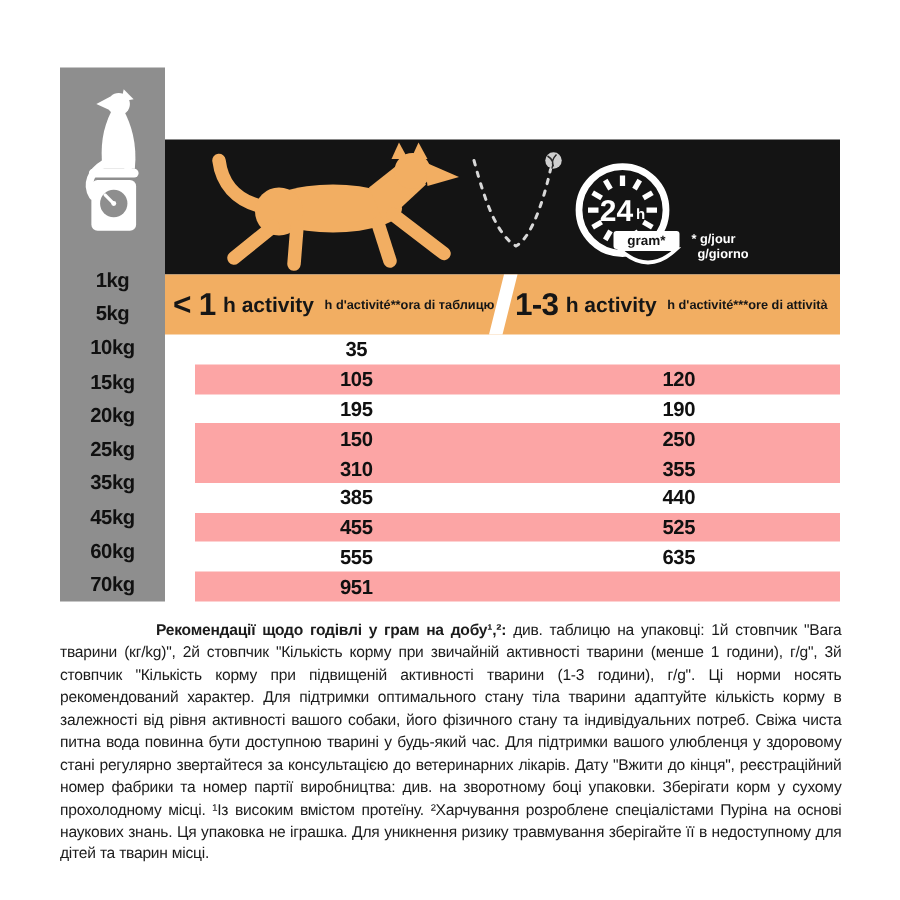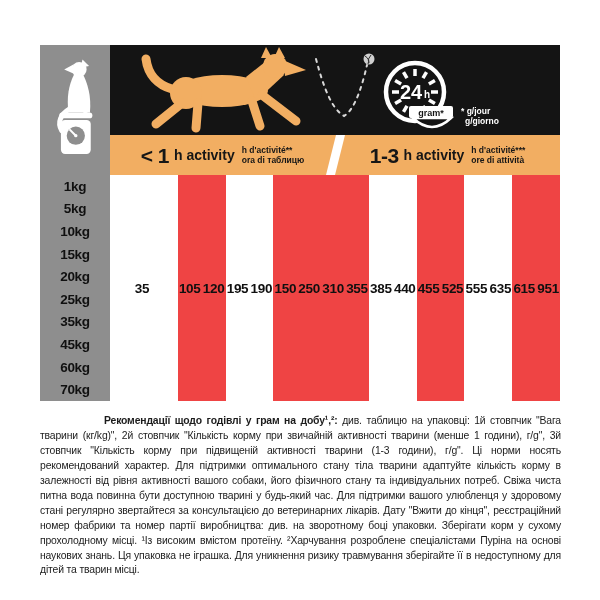--- a/index.html
+++ b/index.html
@@ -9,34 +9,34 @@
   .guide{position:absolute;left:40px;top:45px;width:520px;height:356px;display:flex;}
 
   
   .strip{width:70px;background:#8E8E8E;display:flex;flex-direction:column;}
   .scale-icon-box{height:130px;display:flex;align-items:center;justify-content:center;}
   .weights{flex:1;display:flex;flex-direction:column;}
   .weight-cell{flex:1;display:flex;align-items:center;justify-content:center;
                font-weight:bold;font-size:13.5px;color:#101010;letter-spacing:-0.3px;}
 
   
-  .main{width:450px;display:flex;flex-direction:column;}
+  .main{width:450px;display:flex;flex-direction:column;margin-top:48px;}
   .hero{height:90px;background:#141414;position:relative;}
   .hero svg{position:absolute;inset:0;}
 
   .band{height:40px;background:#F2AE62;display:flex;position:relative;}
   .band-cell{width:50%;display:flex;align-items:center;justify-content:center;gap:7px;color:#161616;}
   .amount{font-size:21px;font-weight:bold;letter-spacing:-0.5px;line-height:21px;}
   .amount-suffix{font-size:14px;font-weight:bold;margin-left:-2px;}
-  .subs{display:flex;flex-direction:column;font-size:8.5px;font-weight:bold;line-height:10px;text-align:left;}
+  .subs{display:flex;flex-direction:row;font-size:8.5px;font-weight:bold;line-height:10px;text-align:left;}
   .slash{position:absolute;left:221px;top:0;width:9px;height:40px;background:#ffffff;transform:skewX(-14deg);}
 
-  .rows{flex:1;display:flex;flex-direction:row;padding-left:20px;}
+  .rows{flex:1;display:flex;flex-direction:column;padding-left:20px;}
   .row{flex:1;display:flex;}
-  .row.alt{background:#ef4444;}
+  .row.alt{background:#fca5a5;}
   .cell{width:50%;display:flex;align-items:center;justify-content:center;
         font-weight:bold;font-size:13.5px;color:#101010;letter-spacing:-0.3px;}
 
   
   .footnote{position:absolute;left:40px;top:404px;width:521px;color:#1b1b1b;
             font-size:10.4px;line-height:14.9px;text-align:justify;
             text-indent:54px;letter-spacing:-0.15px;}
   .footnote .lead{font-weight:bold;padding-left:10px;}
 </style>
 </head>
@@ -180,21 +180,20 @@
         </div>
         <div class="row alt">
           <div class="cell">455</div>
           <div class="cell">525</div>
         </div>
         <div class="row">
           <div class="cell">555</div>
           <div class="cell">635</div>
         </div>
         <div class="row alt">
-          <div class="cell">615</div>
           <div class="cell">951</div>
         </div>
       </div>
 
     </div>
   </div>
 
   <p class="footnote"><span class="lead">Рекомендації щодо годівлі у грам на добу¹,²:</span><span> див. таблицю на упаковці: 1й стовпчик "Вага тварини (кг/kg)", 2й стовпчик "Кількість корму при звичайній активності тварини (менше 1 години), г/g", 3й стовпчик "Кількість корму при підвищеній активності тварини (1-3 години), г/g". Ці норми носять рекомендований характер. Для підтримки оптимального стану тіла тварини адаптуйте кількість корму в залежності від рівня активності вашого собаки, його фізичного стану та індивідуальних потреб. Свіжа чиста питна вода повинна бути доступною тварині у будь-який час. Для підтримки вашого улюбленця у здоровому стані регулярно звертайтеся за консультацією до ветеринарних лікарів. Дату "Вжити до кінця", реєстраційний номер фабрики та номер партії виробництва: див. на зворотному боці упаковки. Зберігати корм у сухому прохолодному місці. ¹Із високим вмістом протеїну. ²Харчування розроблене спеціалістами Пуріна на основі наукових знань. Ця упаковка не іграшка. Для уникнення ризику травмування зберігайте її в недоступному для дітей та тварин місці.</span></p>
 
 </div>

